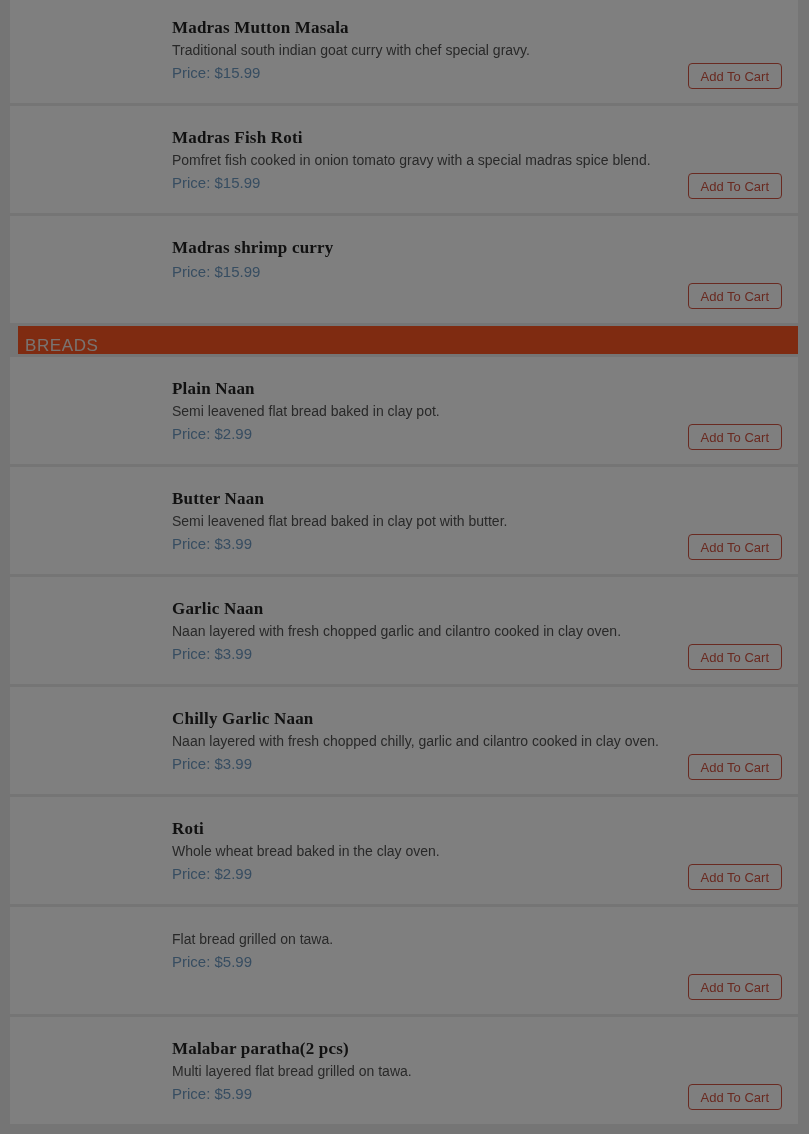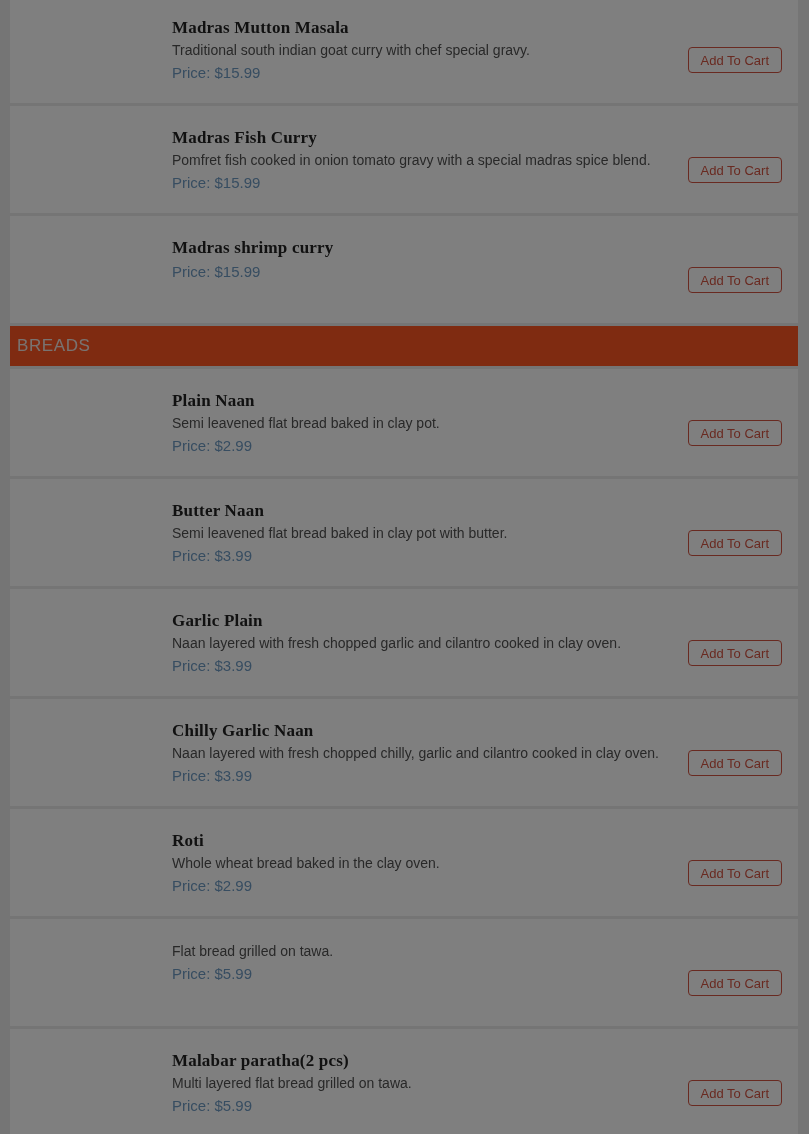--- a/index.html
+++ b/index.html
@@ -40,61 +40,62 @@
     margin-top: 1px;
   }
   .item-price {
     font-size: 15px;
     color: #6E9AC2;
     line-height: 20px;
     margin-top: 3px;
   }
   .add-btn {
     position: absolute;
-    right: 16px; bottom: 30px;
+    right: 16px; bottom: 14px;
     min-width: 86px;
     height: 26px;
     padding: 0 12px;
     background: transparent;
     border: 1px solid #D35442;
     color: #D35442;
     border-radius: 4px;
     font-size: 13px;
     font-family: inherit;
     cursor: pointer;
   }
   .section-header {
     background: #FF5722;
-    height: 40px;
+    height: 28px;
     line-height: 40px;
     padding-left: 7px;
     color: #F2E7E2;
     font-size: 17px;
     letter-spacing: 0.6px;
+    margin-left: 8px;
   }
   .dim-overlay {
     position: fixed;
     left: 0; top: 0;
     width: 809px; height: 1134px;
     background: rgba(0,0,0,0.5);
     z-index: 50;
   }
 </style>
 </head>
 <body>
 
 <div class="menu-col" id="menu-list">
     <div class="card">
     <div class="item-name">Madras Mutton Masala</div>
     <div class="item-desc">Traditional south indian goat curry with chef special gravy.</div>
     <div class="item-price">Price: $15.99</div>
     <button class="add-btn">Add To Cart</button>
   </div>
     <div class="card">
-    <div class="item-name">Madras Fish Curry</div>
+    <div class="item-name">Madras Fish Roti</div>
     <div class="item-desc">Pomfret fish cooked in onion tomato gravy with a special madras spice blend.</div>
     <div class="item-price">Price: $15.99</div>
     <button class="add-btn">Add To Cart</button>
   </div>
     <div class="card">
     <div class="item-name">Madras shrimp curry</div>
     <div class="item-price">Price: $15.99</div>
     <button class="add-btn">Add To Cart</button>
   </div>
     <div class="section-header">BREADS</div>
@@ -104,21 +105,21 @@
     <div class="item-price">Price: $2.99</div>
     <button class="add-btn">Add To Cart</button>
   </div>
     <div class="card">
     <div class="item-name">Butter Naan</div>
     <div class="item-desc">Semi leavened flat bread baked in clay pot with butter.</div>
     <div class="item-price">Price: $3.99</div>
     <button class="add-btn">Add To Cart</button>
   </div>
     <div class="card">
-    <div class="item-name">Garlic Plain</div>
+    <div class="item-name">Garlic Naan</div>
     <div class="item-desc">Naan layered with fresh chopped garlic and cilantro cooked in clay oven.</div>
     <div class="item-price">Price: $3.99</div>
     <button class="add-btn">Add To Cart</button>
   </div>
     <div class="card">
     <div class="item-name">Chilly Garlic Naan</div>
     <div class="item-desc">Naan layered with fresh chopped chilly, garlic and cilantro cooked in clay oven.</div>
     <div class="item-price">Price: $3.99</div>
     <button class="add-btn">Add To Cart</button>
   </div>

